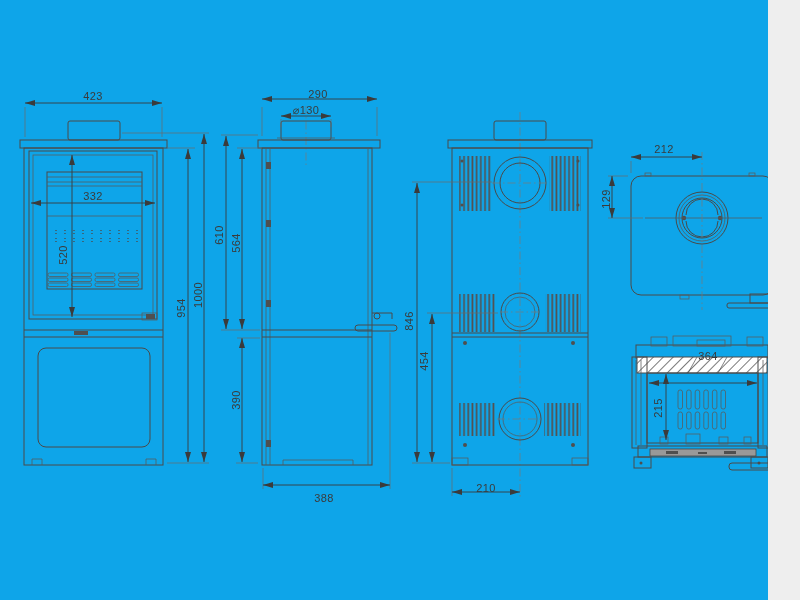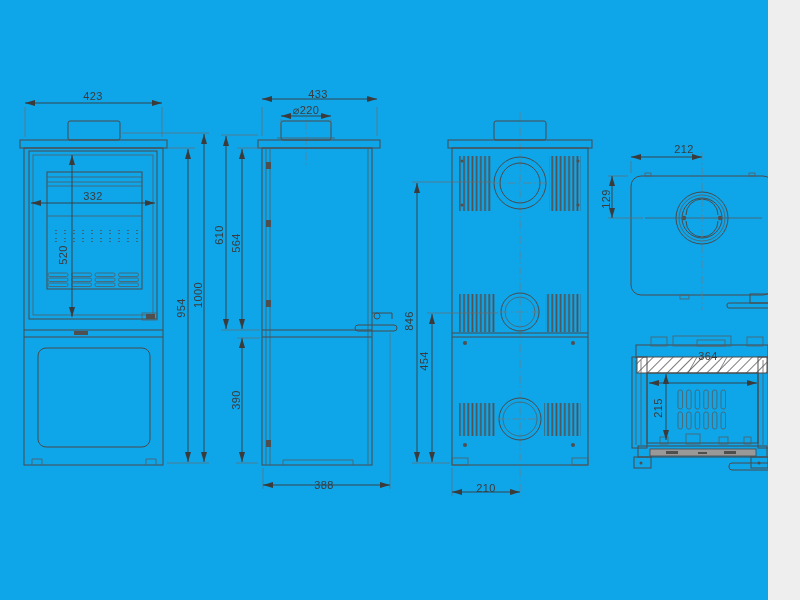--- a/index.html
+++ b/index.html
@@ -253,30 +253,30 @@
     <line class="dimln" x1="666" y1="374" x2="666" y2="440" marker-start="url(#aS)" marker-end="url(#aE)"></line>
   </g>
 </svg>
 
 <div class="dim" style="left:93px;top:96px">423</div>
 <div class="dim" style="left:93px;top:196px">332</div>
 <div class="dim v" style="left:63px;top:255px">520</div>
 <div class="dim v" style="left:181px;top:308px">954</div>
 <div class="dim v" style="left:198px;top:295px">1000</div>
 
-<div class="dim" style="left:318px;top:94px">433</div>
-<div class="dim" style="left:306px;top:110px">⌀220</div>
+<div class="dim" style="left:318px;top:94px">290</div>
+<div class="dim" style="left:306px;top:110px">⌀130</div>
 <div class="dim v" style="left:219px;top:235px">610</div>
 <div class="dim v" style="left:236px;top:243px">564</div>
 <div class="dim v" style="left:236px;top:400px">390</div>
-<div class="dim" style="left:324px;top:485px">388</div>
+<div class="dim" style="left:324px;top:498px">388</div>
 
 <div class="dim v" style="left:409px;top:321px">846</div>
 <div class="dim v" style="left:424px;top:361px">454</div>
 <div class="dim" style="left:486px;top:488px">210</div>
 
-<div class="dim" style="left:684px;top:149px">212</div>
+<div class="dim" style="left:664px;top:149px">212</div>
 <div class="dim v" style="left:606px;top:199px">129</div>
 
 <div class="dim" style="left:708px;top:356px">364</div>
 <div class="dim v" style="left:658px;top:408px">215</div>
 
 </div>
 
 </body></html>

